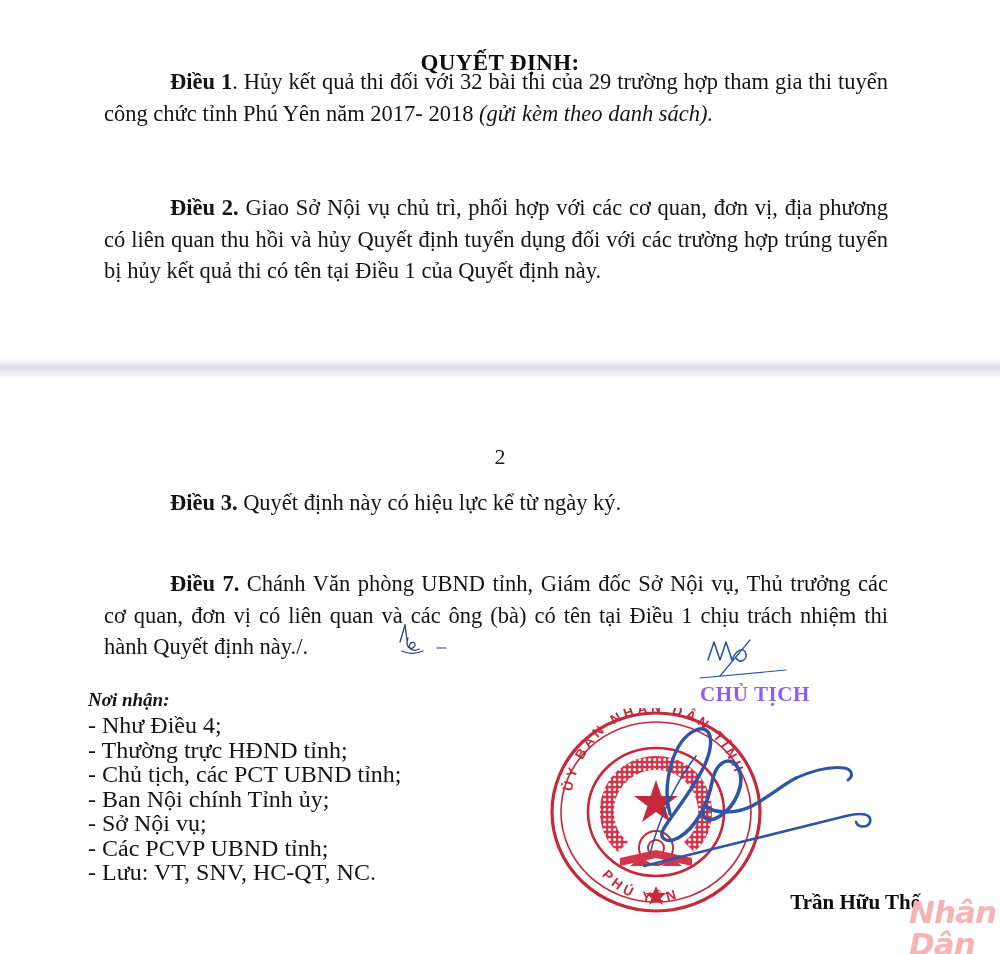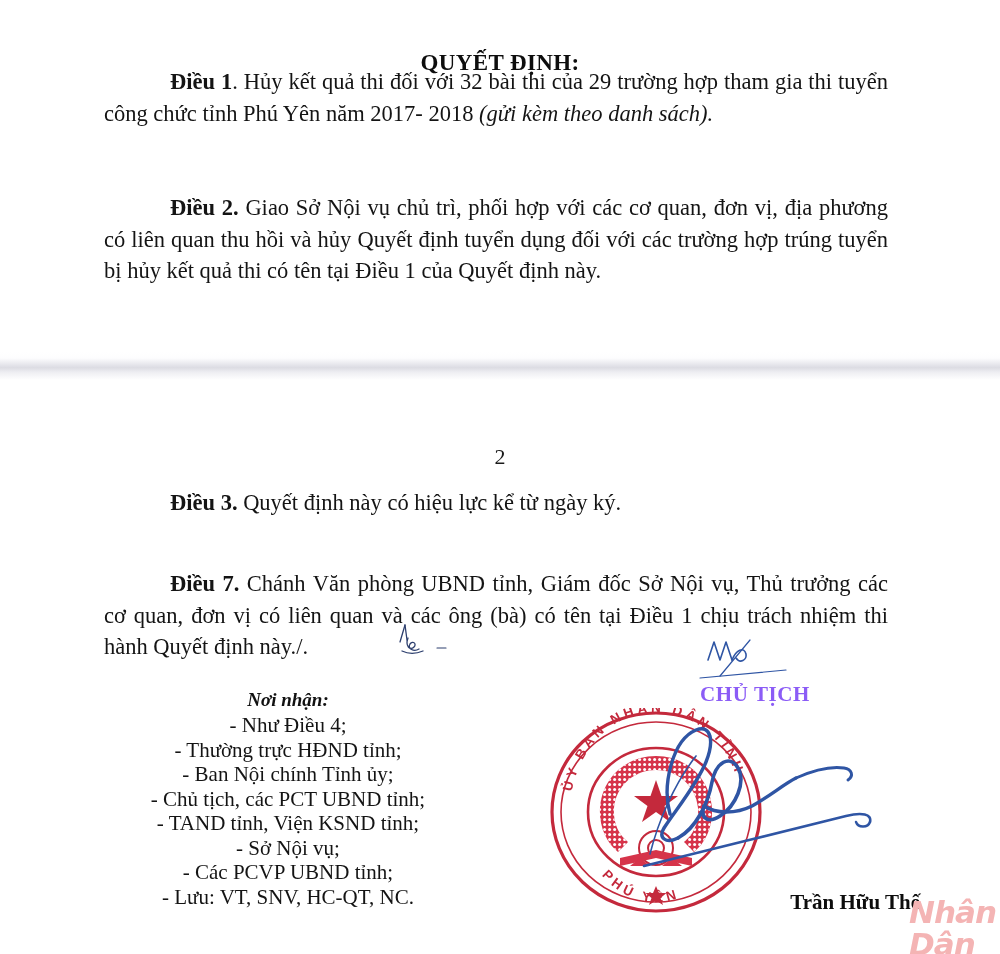--- a/index.html
+++ b/index.html
@@ -86,32 +86,31 @@
     font-size: 22px;
     color: #1a1a1a;
   }
 
   
   .recipients {
     position: absolute;
     left: 88px;
     top: 688px;
     width: 400px;
-    text-align: center;
   }
   .recipients-title {
     font-size: 19px;
     font-weight: bold;
     font-style: italic;
     line-height: 24px;
     color: #111111;
     margin-bottom: 1px;
   }
   .recipient-line {
-    font-size: 21px;
+    font-size: 24px;
     line-height: 24.5px;
     color: #141414;
     white-space: nowrap;
   }
 
   .sign-block {
     position: absolute;
     left: 590px;
     top: 682px;
     width: 330px;
@@ -219,23 +218,22 @@
       <path d="M16 18 C 13 26, 18 31, 22 27 C 25 24, 21 20, 18 24 C 15 29, 22 32, 27 29"></path>
       <path d="M10 31 C 16 34, 24 34, 31 31"></path>
       <path d="M45 28 L54 28" stroke-width="1.1"></path>
     </g>
   </svg>
 
   <div class="recipients">
     <div class="recipients-title">Nơi nhận:</div>
     <div class="recipient-line">- Như Điều 4;</div>
     <div class="recipient-line">- Thường trực HĐND tỉnh;</div>
+    <div class="recipient-line">- Chủ tịch, các PCT UBND tỉnh;</div>
     <div class="recipient-line">- Ban Nội chính Tỉnh ủy;</div>
-    <div class="recipient-line">- Chủ tịch, các PCT UBND tỉnh;</div>
-    <div class="recipient-line">- TAND tỉnh, Viện KSND tỉnh;</div>
     <div class="recipient-line">- Sở Nội vụ;</div>
     <div class="recipient-line">- Các PCVP UBND tỉnh;</div>
     <div class="recipient-line">- Lưu: VT, SNV, HC-QT, NC.</div>
   </div>
 
   <svg class="seal" viewBox="0 0 216 208">
     <defs>
       <path id="arcTop" d="M 22 104 A 86 100 0 0 1 194 104"></path>
       <path id="arcBottom" d="M 32 104 A 76 90 0 0 0 184 104"></path>
       <pattern id="dots" width="5" height="5" patternUnits="userSpaceOnUse">

